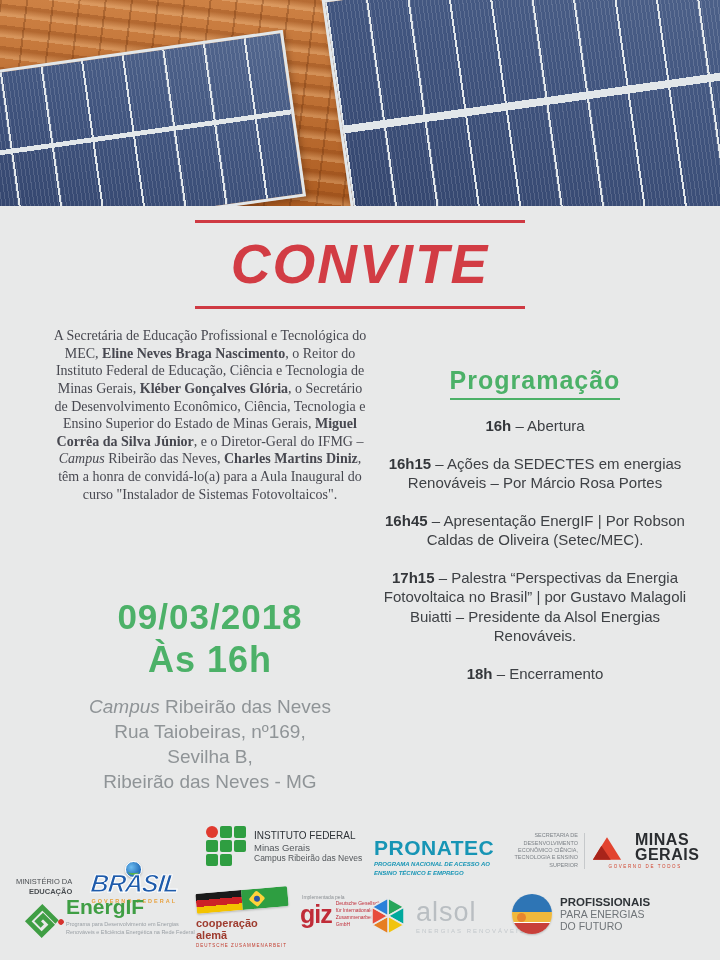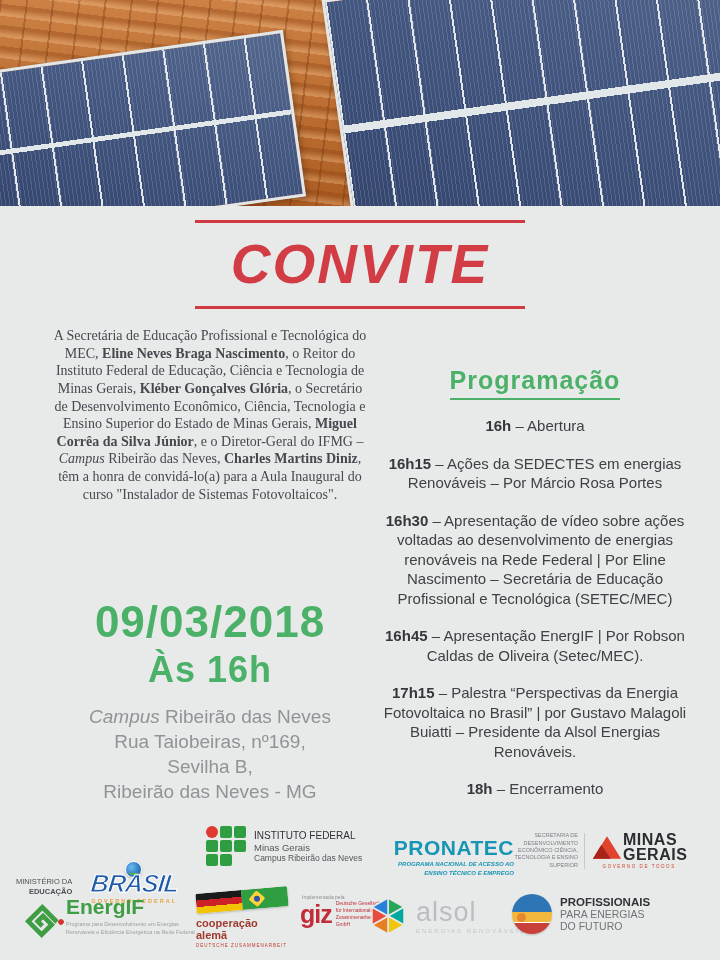--- a/index.html
+++ b/index.html
@@ -34,21 +34,21 @@
   .title { position:absolute; top:226px; left:0; width:720px; height:78px; line-height:76px;
     text-align:center; font-size:55px; font-weight:800; letter-spacing:2px; color:#d23c44;font-style:italic; }
 
   
   .invite { position:absolute; top:327px; left:50px; width:320px; text-align:center;
     font-family:"Liberation Serif", serif; font-size:14px; line-height:1.26; color:#474850; }
   .invite .b { font-weight:bold; }
   .invite .i { font-style:italic; }
 
   .when { position:absolute; top:597px; left:50px; width:320px; text-align:center; color:#4cb168; }
-  .when .date { font-size:44px; font-weight:800; letter-spacing:1px; }
+  .when .date { font-size:35px; font-weight:800; letter-spacing:1px; }
   .when .time { font-size:36px; font-weight:800; letter-spacing:1px; margin-top:2px; }
   .venue { margin-top:13px; font-size:19px; line-height:1.32; color:#8f9497; }
   .venue .i { font-style:italic; }
 
   
   .program { position:absolute; top:366px; left:372px; width:326px; text-align:center; }
   .program-heading { display:inline-block; font-size:25px; font-weight:bold; letter-spacing:1px;
     color:#4cb168; border-bottom:2px solid #4cb168; padding-bottom:3px; margin-bottom:16px; }
   .prog-item { font-size:15px; line-height:1.3; color:#3e4145; margin-bottom:18px; }
   .prog-item b { color:#34373b; }
@@ -72,29 +72,29 @@
 
   .iflogo { top:826px; left:206px; gap:8px; }
   .if-grid { display:grid; grid-template-columns:repeat(3,12px); grid-auto-rows:12px; gap:2px; }
   .if-grid span { background:#2f9e41; border-radius:2px; }
   .if-grid .red { background:#e03a2f; border-radius:50%; }
   .if-grid .empty { background:transparent; }
   .if-text .l1 { font-size:10px; font-weight:normal; color:#2d3237; }
   .if-text .l2 { font-size:9.5px; color:#53575b; margin-top:1px; }
   .if-text .l3 { font-size:8.5px; color:#53575b; }
 
-  .pronatec { top:836px; left:374px; display:block; text-align:right; width:140px; }
+  .pronatec { top:836px; left:374px; display:block; text-align:left; width:140px; }
   .pronatec .name { font-size:21px; font-weight:800; color:#1795b5; letter-spacing:.5px; }
   .pronatec .tag { font-size:6px; font-style:italic; font-weight:bold; color:#1795b5; line-height:1.5; }
 
   .sedectes { top:832px; left:506px; gap:6px; }
   .sed-text { width:72px; font-size:5.5px; text-align:right; color:#7d8287; line-height:1.35;
     text-transform:uppercase; }
   .sed-div { width:1px; height:36px; background:#c6c9cb; }
-  .mg-block { display:flex; align-items:center; gap:0; }
+  .mg-block { display:flex; align-items:flex-end; gap:12px; }
   .mg-text .l { font-size:16px; font-weight:800; color:#2a2d30; line-height:.95; letter-spacing:.5px; }
   .mg-tag { font-size:4.5px; color:#d0452f; letter-spacing:1.6px; margin-top:2px; text-align:center; }
 
   .energif { top:896px; left:26px; gap:6px; align-items:flex-end; }
   .energif svg { transform:rotate(45deg); margin-top:2px; }
   .energif-right .name { font-size:21px; font-weight:800; color:#3f9e44; line-height:1; }
   .energif-right .tag { font-size:5.5px; color:#9aa0a5; line-height:1.5; margin-top:3px; }
 
   .coop { top:890px; left:196px; display:block; width:110px; }
   .coop-flag { display:flex; width:92px; height:20px; transform:rotate(-5deg); border-radius:2px;
@@ -154,21 +154,20 @@
         <div><span>Sevilha B,</span></div>
         <div><span>Ribeirão das Neves - MG</span></div>
       </div>
   </div>
 
   <div class="program">
     <div class="program-heading">Programação</div>
     <div id="program-list">
         <p class="prog-item"><b>16h</b><span> – Abertura</span></p>
         <p class="prog-item"><b>16h15</b><span> – Ações da SEDECTES em energias Renováveis – Por Márcio Rosa Portes</span></p>
-        <p class="prog-item"><b>16h30</b><span> – Apresentação de vídeo sobre ações voltadas ao desenvolvimento de energias renováveis na Rede Federal | Por Eline Nascimento – Secretária de Educação Profissional e Tecnológica (SETEC/MEC)</span></p>
         <p class="prog-item"><b>16h45</b><span> – Apresentação EnergIF | Por Robson Caldas de Oliveira (Setec/MEC).</span></p>
         <p class="prog-item"><b>17h15</b><span> – Palestra “Perspectivas da Energia Fotovoltaica no Brasil” | por Gustavo Malagoli Buiatti – Presidente da Alsol Energias Renováveis.</span></p>
         <p class="prog-item"><b>18h</b><span> – Encerramento</span></p>
       </div>
   </div>
 
   <div class="logo mec">
     <div class="mec-text">
       <div>MINISTÉRIO DA</div>
       <div class="b2">EDUCAÇÃO</div>

